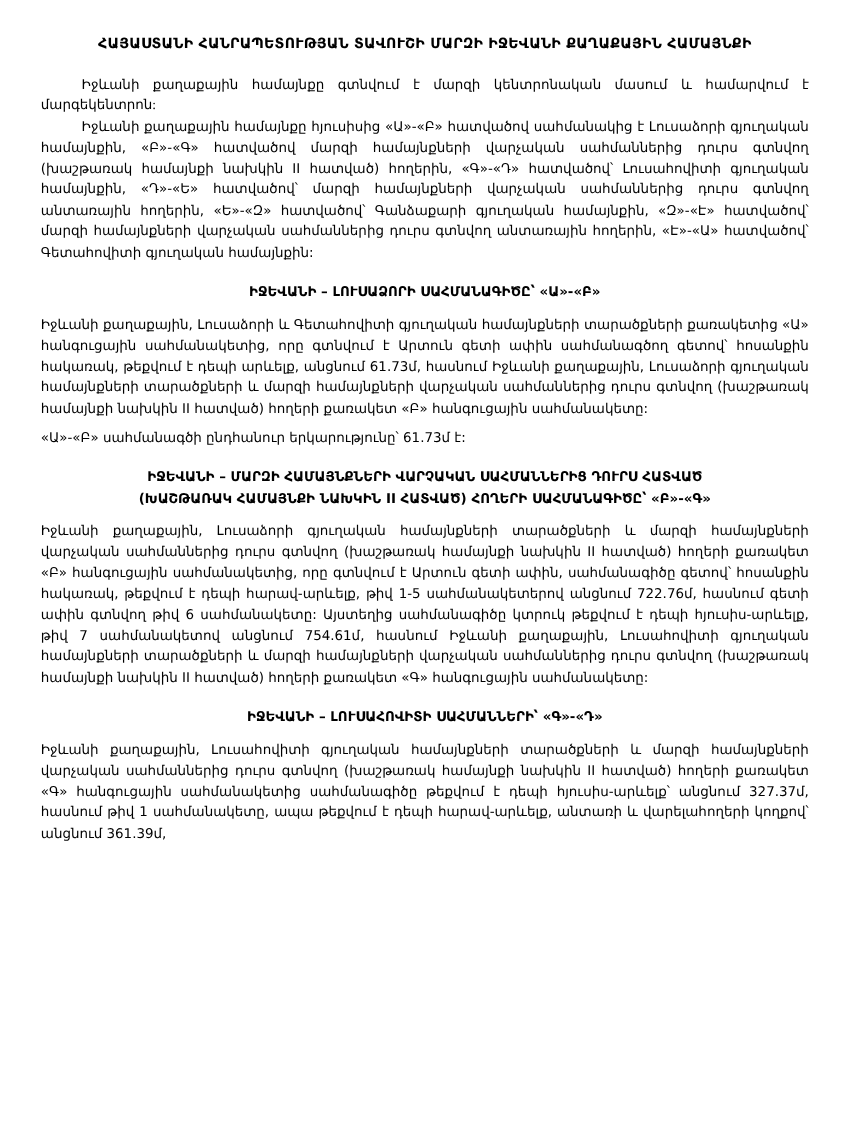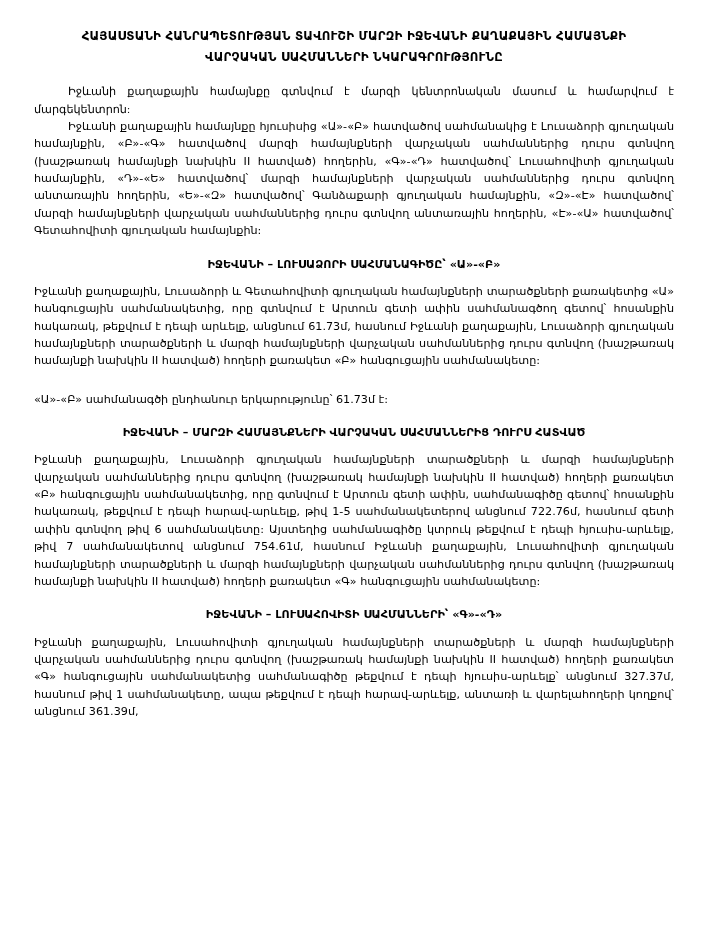--- a/index.html
+++ b/index.html
@@ -47,51 +47,51 @@
     font-size: 11.2px;
     line-height: 1.55;
     margin: 0 0 0 0;
     text-indent: 34px;
     hyphens: none;
   }
   p.body-text.no-indent {
     text-indent: 0;
   }
   p.small-gap {
-    margin-top: 21px;
+    margin-top: 7px;
   }
   .block {
     margin-bottom: 0;
   }
 </style>
 </head>
 <body>
 
 <div class="page">
 
   <div class="doc-title">
     <span class="line">ՀԱՅԱՍՏԱՆԻ ՀԱՆՐԱՊԵՏՈՒԹՅԱՆ ՏԱՎՈՒՇԻ ՄԱՐԶԻ ԻՋԵՎԱՆԻ ՔԱՂԱՔԱՅԻՆ ՀԱՄԱՅՆՔԻ</span>
-    <span class="line">ՎԱՐՉԱԿԱՆ ՍԱՀՄԱՆՆԵՐԻ ՆԿԱՐԱԳՐՈՒԹՅՈՒՆԸ</span>
   </div>
 
   <p class="body-text" style="margin-top:16px;font-family:Liberation Serif, serif;">Իջևանի քաղաքային համայնքը գտնվում է մարզի կենտրոնական մասում և համարվում է մարգեկենտրոն:</p>
 
   <p class="body-text">Իջևանի քաղաքային համայնքը հյուսիսից «Ա»-«Բ» հատվածով սահմանակից է Լուսաձորի գյուղական համայնքին, «Բ»-«Գ» հատվածով մարզի համայնքների վարչական սահմաններից դուրս գտնվող (խաշթառակ համայնքի նախկին II հատված) հողերին, «Գ»-«Դ» հատվածով՝ Լուսահովիտի գյուղական համայնքին, «Դ»-«Ե» հատվածով՝ մարզի համայնքների վարչական սահմաններից դուրս գտնվող անտառային հողերին, «Ե»-«Զ» հատվածով՝ Գանձաքարի գյուղական համայնքին, «Զ»-«Է» հատվածով՝ մարզի համայնքների վարչական սահմաններից դուրս գտնվող անտառային հողերին, «Է»-«Ա» հատվածով՝ Գետահովիտի գյուղական համայնքին:</p>
 
   <div class="block">
     <div class="section-heading">
       <span class="line">ԻՋԵՎԱՆԻ – ԼՈՒՍԱՁՈՐԻ ՍԱՀՄԱՆԱԳԻԾԸ՝  «Ա»-«Բ»</span>
     </div>
     <p class="body-text no-indent">Իջևանի քաղաքային, Լուսաձորի և Գետահովիտի գյուղական համայնքների տարածքների քառակետից «Ա» հանգուցային սահմանակետից, որը գտնվում է Արտուն գետի ափին սահմանագծող գետով՝ հոսանքին հակառակ, թեքվում է դեպի արևելք, անցնում 61.73մ, հասնում Իջևանի քաղաքային, Լուսաձորի գյուղական համայնքների տարածքների և մարզի համայնքների վարչական սահմաններից դուրս գտնվող (խաշթառակ համայնքի նախկին II հատված) հողերի քառակետ «Բ» հանգուցային սահմանակետը:</p>
     <p class="body-text no-indent small-gap">«Ա»-«Բ» սահմանագծի ընդհանուր երկարությունը՝ 61.73մ է:</p>
   </div>
 
   <div class="block">
     <div class="section-heading">
       <span class="line">ԻՋԵՎԱՆԻ – ՄԱՐԶԻ ՀԱՄԱՅՆՔՆԵՐԻ ՎԱՐՉԱԿԱՆ ՍԱՀՄԱՆՆԵՐԻՑ ԴՈՒՐՍ ՀԱՏՎԱԾ</span>
+      <span class="line">(ԽԱՇԹԱՌԱԿ ՀԱՄԱՅՆՔԻ ՆԱԽԿԻՆ II ՀԱՏՎԱԾ) ՀՈՂԵՐԻ ՍԱՀՄԱՆԱԳԻԾԸ՝ «Բ»-«Գ»</span>
     </div>
     <p class="body-text no-indent">Իջևանի քաղաքային, Լուսաձորի գյուղական համայնքների տարածքների և մարզի համայնքների վարչական սահմաններից դուրս գտնվող (խաշթառակ համայնքի նախկին II հատված) հողերի քառակետ «Բ» հանգուցային սահմանակետից, որը գտնվում է Արտուն գետի ափին, սահմանագիծը գետով՝ հոսանքին հակառակ, թեքվում է դեպի հարավ-արևելք, թիվ 1-5 սահմանակետերով անցնում 722.76մ, հասնում գետի ափին գտնվող թիվ 6 սահմանակետը: Այստեղից սահմանագիծը կտրուկ թեքվում է դեպի հյուսիս-արևելք, թիվ 7 սահմանակետով անցնում 754.61մ, հասնում Իջևանի քաղաքային, Լուսահովիտի գյուղական համայնքների տարածքների և մարզի համայնքների վարչական սահմաններից դուրս գտնվող (խաշթառակ համայնքի նախկին II հատված) հողերի քառակետ «Գ» հանգուցային սահմանակետը:</p>
   </div>
 
   <div class="block">
     <div class="section-heading">
       <span class="line">ԻՋԵՎԱՆԻ – ԼՈՒՍԱՀՈՎԻՏԻ ՍԱՀՄԱՆՆԵՐԻ՝  «Գ»-«Դ»</span>
     </div>
     <p class="body-text no-indent">Իջևանի քաղաքային, Լուսահովիտի գյուղական համայնքների տարածքների և մարզի համայնքների վարչական սահմաններից դուրս գտնվող (խաշթառակ համայնքի նախկին II հատված) հողերի քառակետ «Գ» հանգուցային սահմանակետից սահմանագիծը թեքվում է դեպի հյուսիս-արևելք՝ անցնում 327.37մ, հասնում թիվ 1 սահմանակետը, ապա թեքվում է դեպի հարավ-արևելք, անտառի և վարելահողերի կողքով՝ անցնում 361.39մ,</p>
   </div>

